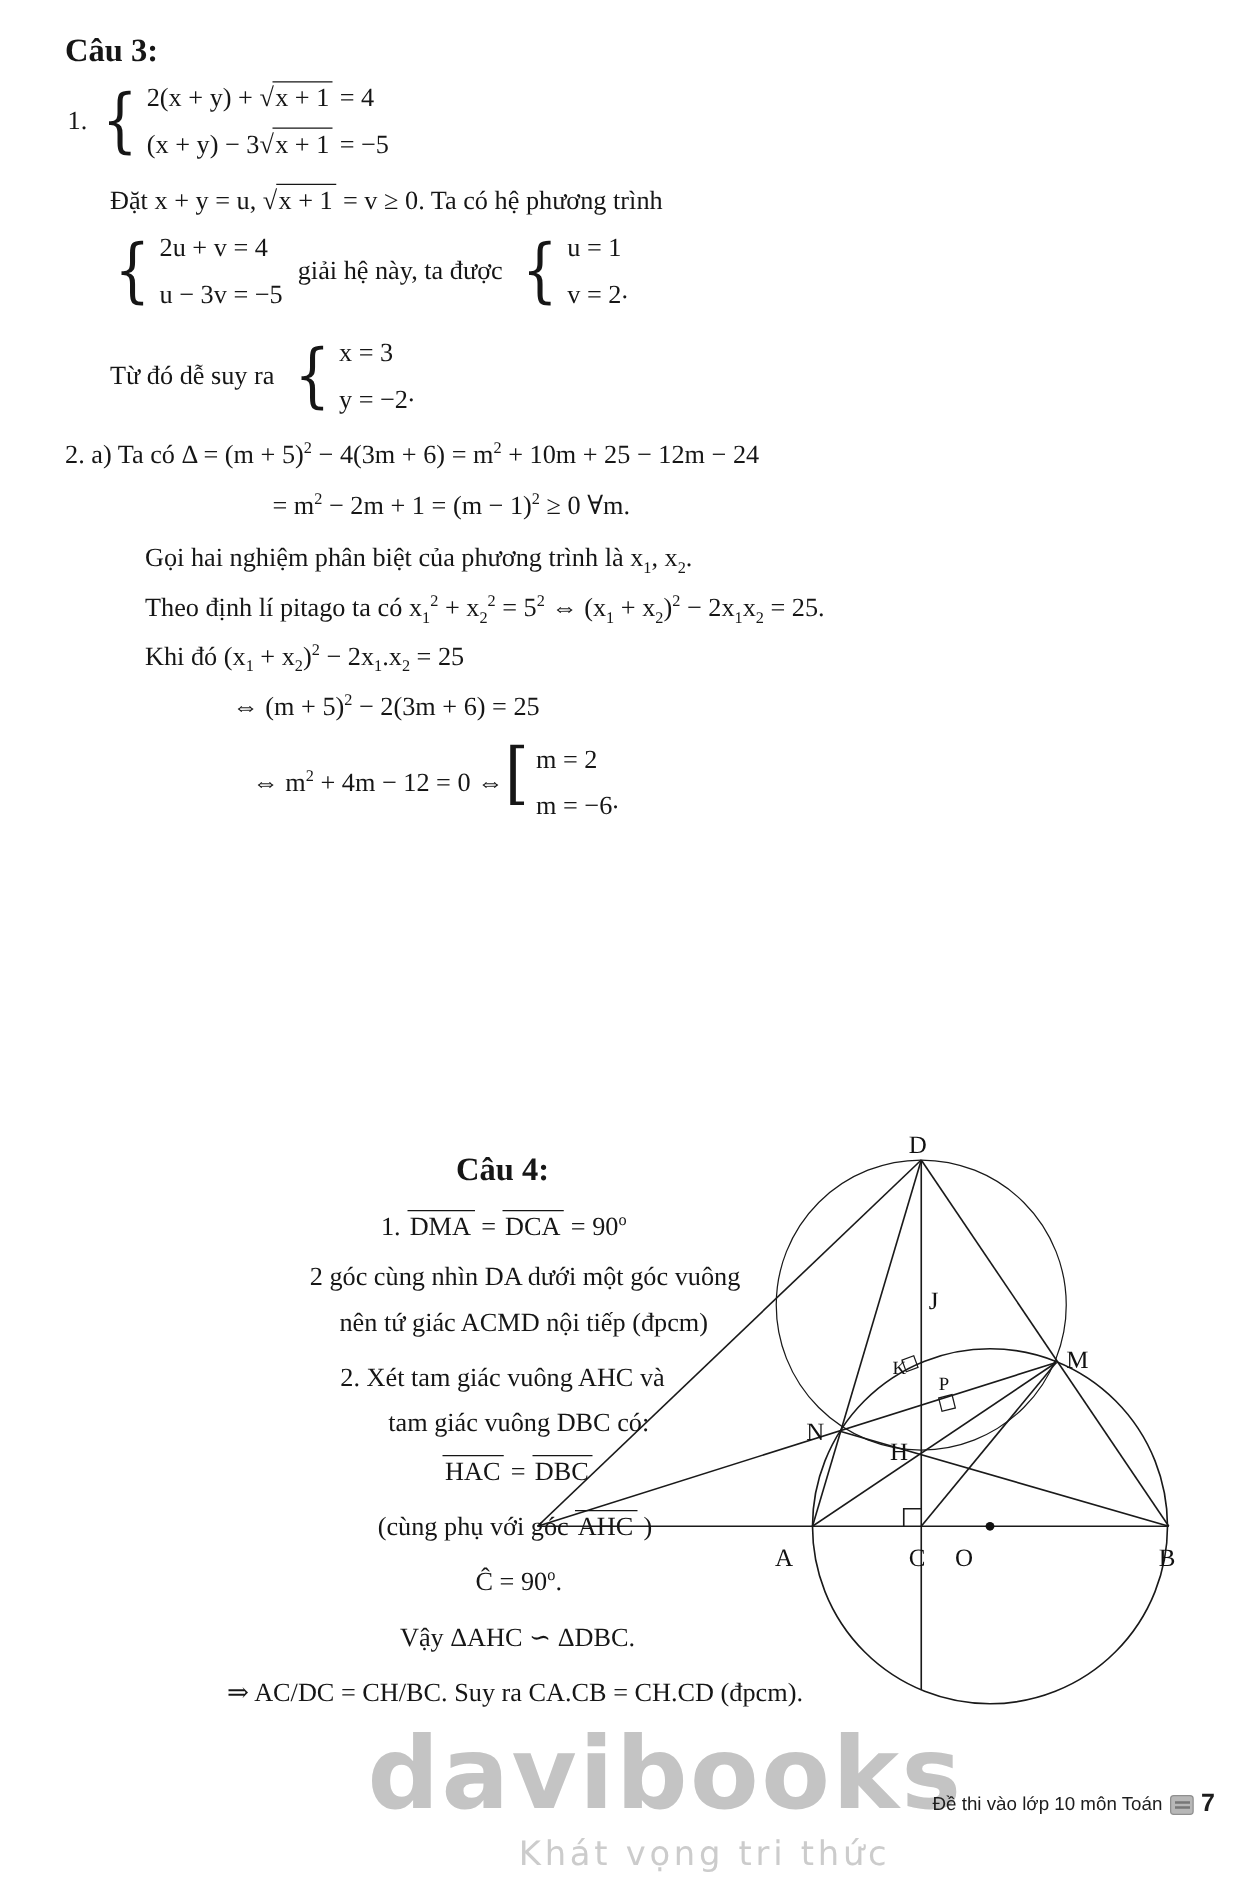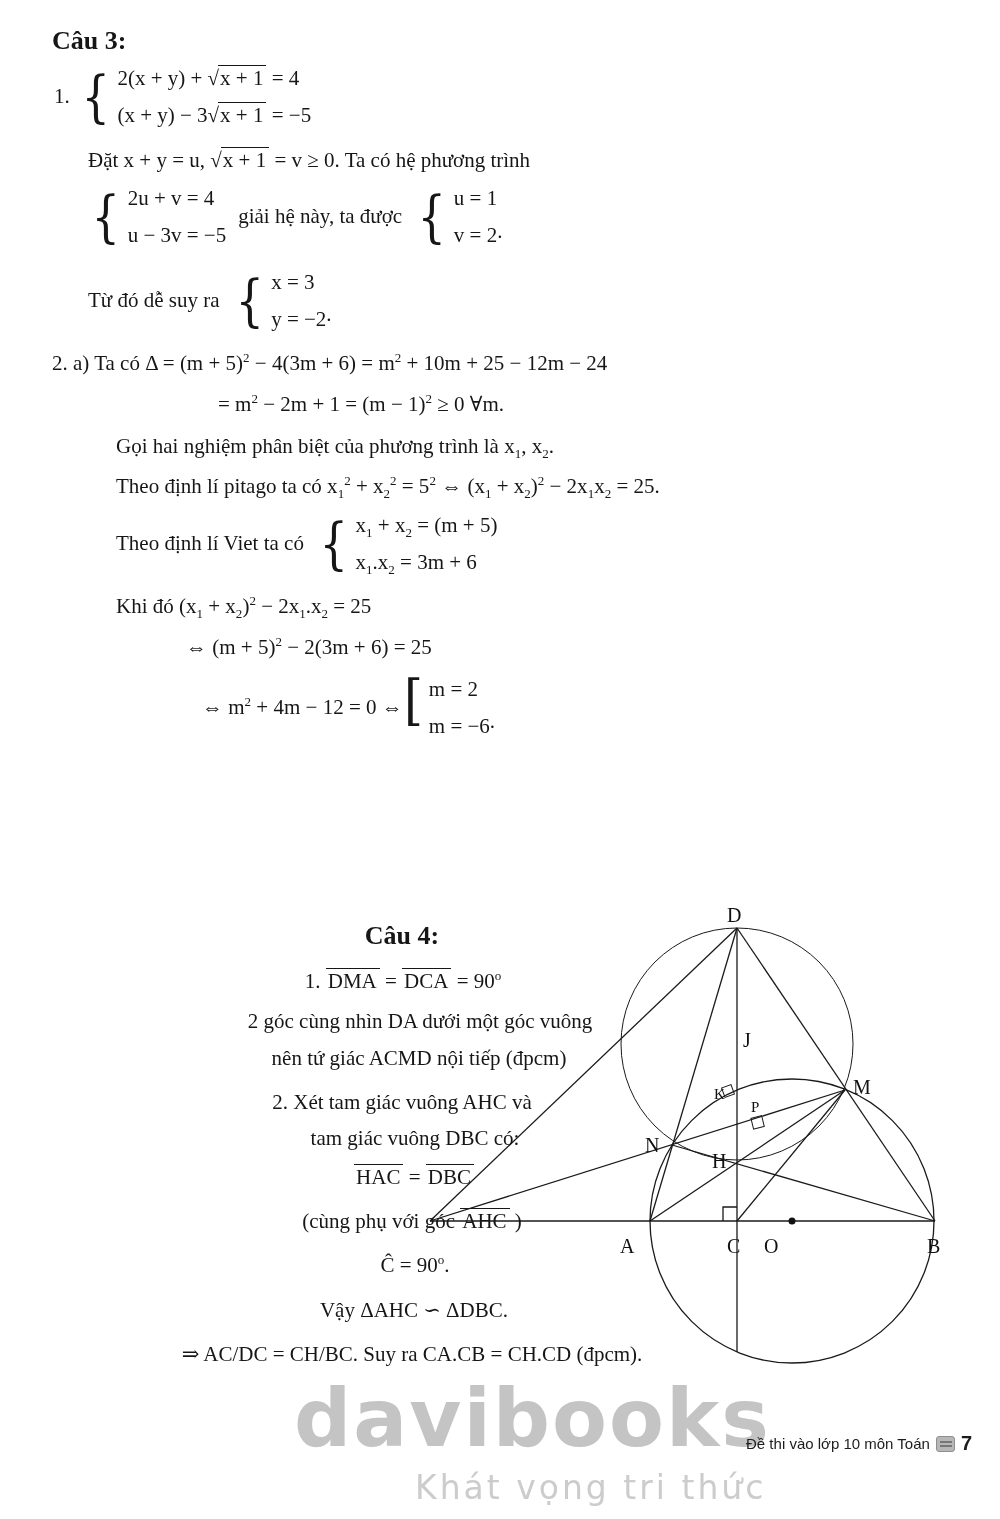--- a/index.html
+++ b/index.html
@@ -27,21 +27,21 @@
   .case .rows { display:flex; flex-direction:column; gap:8px; }
 
   .enddot { align-self:flex-end; padding-bottom:6px; }
 
   .c4 { position:absolute; left:52px; top:921px; width:700px; font-size:21px;text-align:center; }
 
   svg text { font-family:"Liberation Serif","DejaVu Serif",serif; font-size:20px; fill:#111; }
   svg text.small { font-size:15px; }
 
   .watermark { position:absolute; left:294px; top:1372px; font-family:"DejaVu Sans",sans-serif; font-weight:bold; font-size:80px; color:#c4c4c4; letter-spacing:2px; }
-  .tagline { position:absolute; left:415px; top:1468px; font-family:"DejaVu Sans",sans-serif; font-size:33px; color:#cccccc; letter-spacing:3px; }
+  .tagline { position:absolute; left:415px; top:1468px; font-family:"DejaVu Sans",sans-serif; font-size:27px; color:#cccccc; letter-spacing:3px; }
   .footer { position:absolute; right:28px; top:1432px; display:flex; align-items:center; gap:6px; font-family:"Liberation Sans","DejaVu Sans",sans-serif; font-size:15px; color:#1c1c1c; }
   .footer .pubicon { width:19px; height:16px; background:#b7b7b7; border-radius:3px; border:1px solid #8f8f8f; position:relative; }
   .footer .pubicon::after { content:""; position:absolute; left:3px; top:4px; width:12px; height:2px; background:#777; box-shadow:0 4px 0 #777; }
   .footer .pagenum { font-size:20px; font-weight:bold; }
 </style>
 </head>
 <body>
 
 <div class="c3">
   <div class="heading">Câu 3:</div>
@@ -85,29 +85,20 @@
       </span>
     </span>
     <span class="enddot">.</span>
   </div>
 
   <div class="mline" style="margin:0 0 12px 0">2. a) Ta có Δ = (m + 5)<sup>2</sup> − 4(3m + 6) = m<sup>2</sup> + 10m + 25 − 12m − 24</div>
   <div class="mline" style="margin:0 0 14px 166px">= m<sup>2</sup> − 2m + 1 = (m − 1)<sup>2</sup> ≥ 0 ∀m.</div>
   <div class="mline" style="margin:0 0 12px 64px">Gọi hai nghiệm phân biệt của phương trình là x<sub>1</sub>, x<sub>2</sub>.</div>
   <div class="mline" style="margin:0 0 10px 64px">Theo định lí pitago ta có x<sub>1</sub><sup>2</sup> + x<sub>2</sub><sup>2</sup> = 5<sup>2</sup> ⇔ (x<sub>1</sub> + x<sub>2</sub>)<sup>2</sup> − 2x<sub>1</sub>x<sub>2</sub> = 25.</div>
 
-  <div class="row" style="margin:0 0 16px 64px">
-    <span>Theo định lí Viet ta có</span>
-    <span class="sys" style="margin-left:12px">
-      <span class="rows">
-        <span class="mline">x<sub>1</sub> + x<sub>2</sub> = (m + 5)</span>
-        <span class="mline">x<sub>1</sub>.x<sub>2</sub> = 3m + 6</span>
-      </span>
-    </span>
-  </div>
 
   <div class="mline" style="margin:0 0 12px 64px">Khi đó (x<sub>1</sub> + x<sub>2</sub>)<sup>2</sup> − 2x<sub>1</sub>.x<sub>2</sub> = 25</div>
   <div class="mline" style="margin:0 0 14px 134px">⇔ (m + 5)<sup>2</sup> − 2(3m + 6) = 25</div>
 
   <div class="row" style="margin:0 0 0 150px">
     <span class="mline">⇔ m<sup>2</sup> + 4m − 12 = 0 ⇔ </span>
     <span class="case">
       <span class="rows">
         <span class="mline">m = 2</span>
         <span class="mline">m = −6</span>

